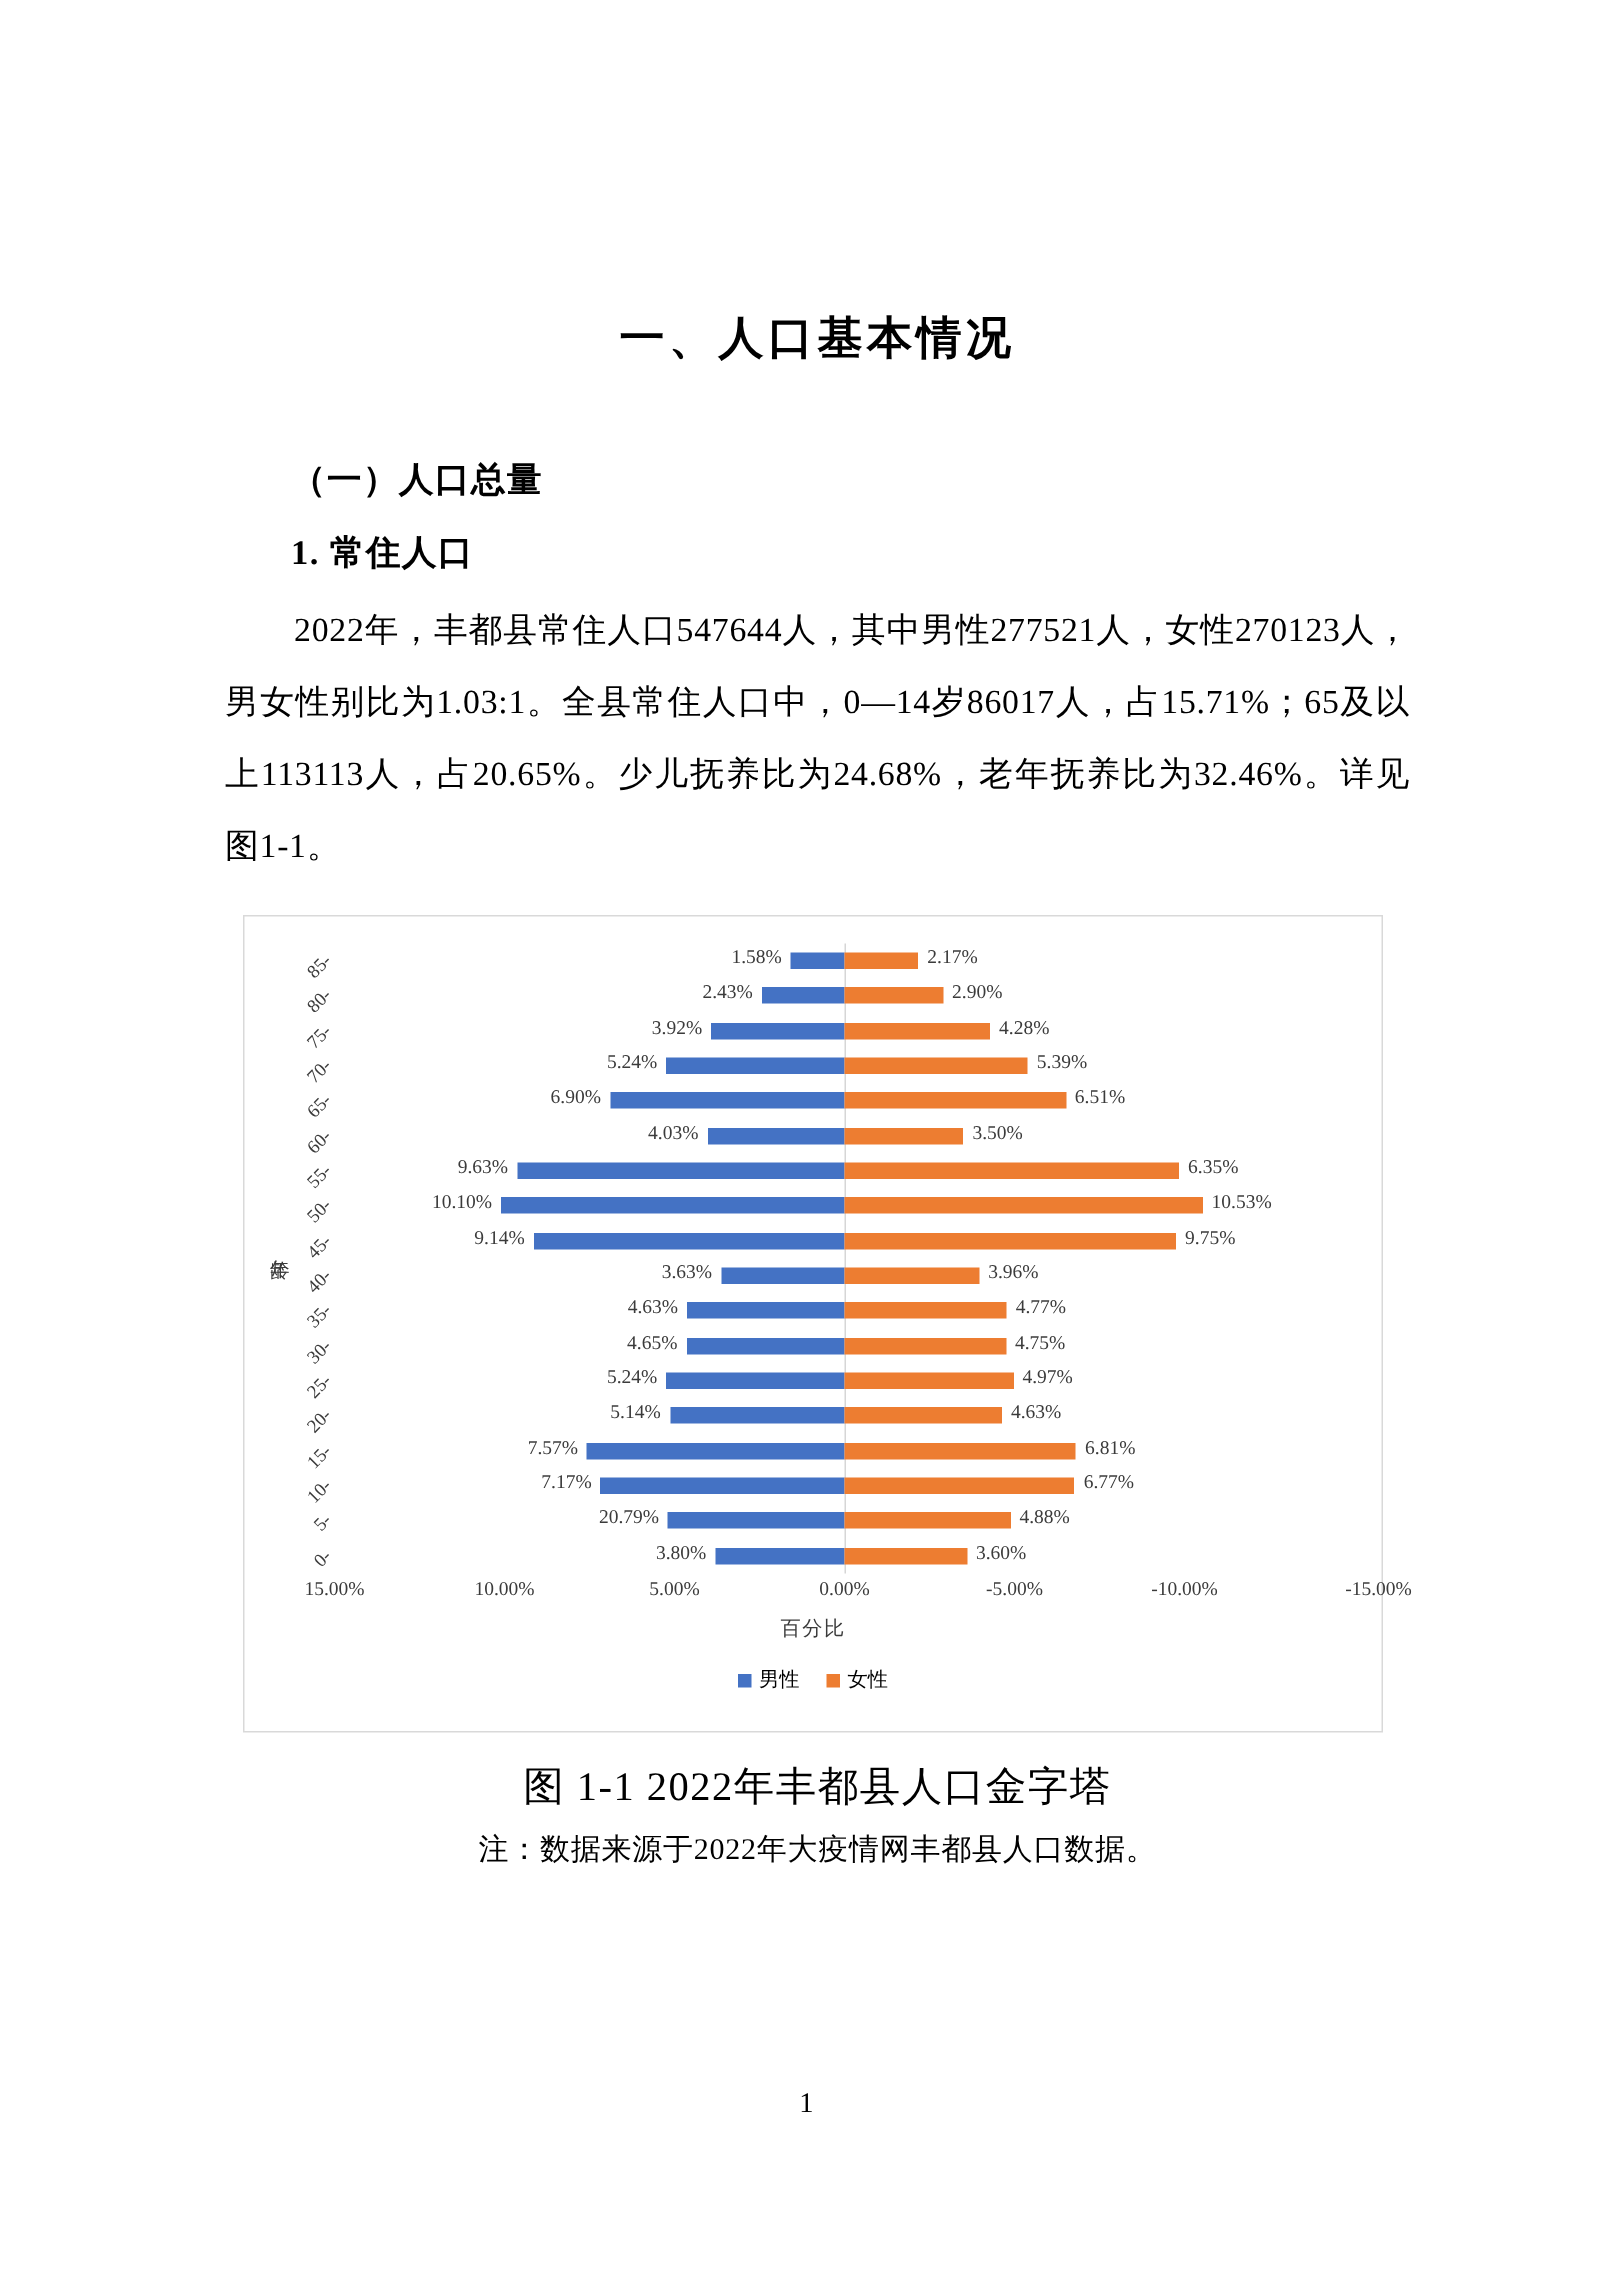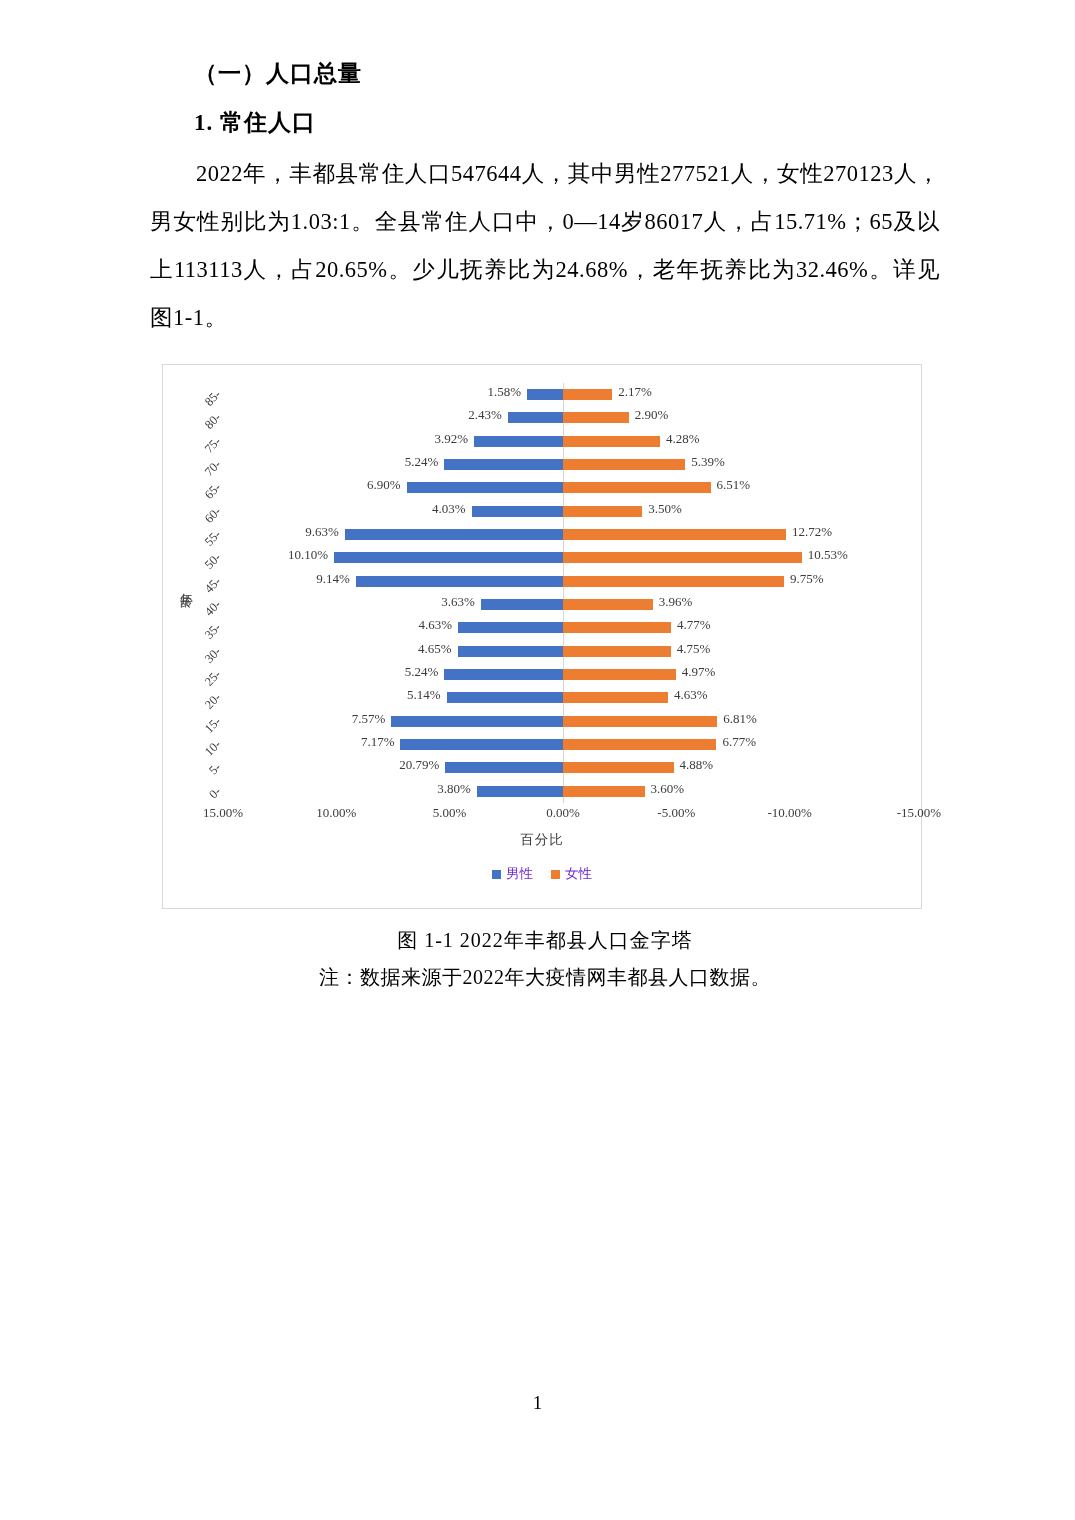--- a/index.html
+++ b/index.html
@@ -162,29 +162,29 @@
   }
   .legend {
     position: absolute;
     left: 0;
     right: 0;
     top: 500px;
     display: flex;
     justify-content: center;
     gap: 18px;
     font-size: 13.5px;
-    color: #6d28d9;
+    color: #000000;
     text-align: right;
   }
   .legend-item { display: flex; align-items: center; gap: 5px; }
   .swatch { width: 9px; height: 9px; display: inline-block; }
   .fig-caption {
     margin: 18px 0 0 0;
     text-align: center;
-    font-size: 20px;
+    font-size: 27px;
     letter-spacing: 1px;
   }
   .fig-note {
     margin: 10px 0 0 0;
     text-align: center;
     font-size: 20px;
     letter-spacing: 0.5px;
   }
   .page-number {
     position: absolute;
@@ -194,20 +194,21 @@
     text-align: center;
     font-size: 19px;
   }
 </style>
 </head>
 <body>
 
 <div class="page">
   <div class="content">
 
+    <h1 class="doc-title">一、人口基本情况</h1>
 
     <div class="h2-title">（一）人口总量</div>
     <div class="h3-title">1. 常住人口</div>
 
     <p class="para">2022年，丰都县常住人口547644人，其中男性277521人，女性270123人，男女性别比为1.03:1。全县常住人口中，0—14岁86017人，占15.71%；65及以上113113人，占20.65%。少儿抚养比为24.68%，老年抚养比为32.46%。详见图1-1。</p>
 
     <div class="chart-box">
       <div class="chart-inner">
         <div class="y-axis-title">年龄</div>
         <div class="plot" id="plot">
@@ -252,21 +253,21 @@
               <div class="bar male" style="width: 91.3467px; background: rgb(68, 114, 196);"></div>
               <div class="val male" style="right: calc(50% + 97.3467px);">4.03%</div>
               <div class="bar female" style="width: 79.3333px; background: rgb(237, 125, 49);"></div>
               <div class="val female" style="left: calc(50% + 85.3333px);">3.50%</div>
             </div>
             <div class="row" style="top: 140px;">
               <div class="age-label">55-</div>
               <div class="bar male" style="width: 218.28px; background: rgb(68, 114, 196);"></div>
               <div class="val male" style="right: calc(50% + 224.28px);">9.63%</div>
               <div class="bar female" style="width: 223.04px; background: rgb(237, 125, 49);"></div>
-              <div class="val female" style="left: calc(50% + 229.04px);">12.72%</div>
+              <div class="val female" style="left: calc(50% + 229.04px);">6.35%</div>
             </div>
             <div class="row" style="top: 163.333px;">
               <div class="age-label">50-</div>
               <div class="bar male" style="width: 228.933px; background: rgb(68, 114, 196);"></div>
               <div class="val male" style="right: calc(50% + 234.933px);">10.10%</div>
               <div class="bar female" style="width: 238.68px; background: rgb(237, 125, 49);"></div>
               <div class="val female" style="left: calc(50% + 244.68px);">10.53%</div>
             </div>
             <div class="row" style="top: 186.667px;">
               <div class="age-label">45-</div>

